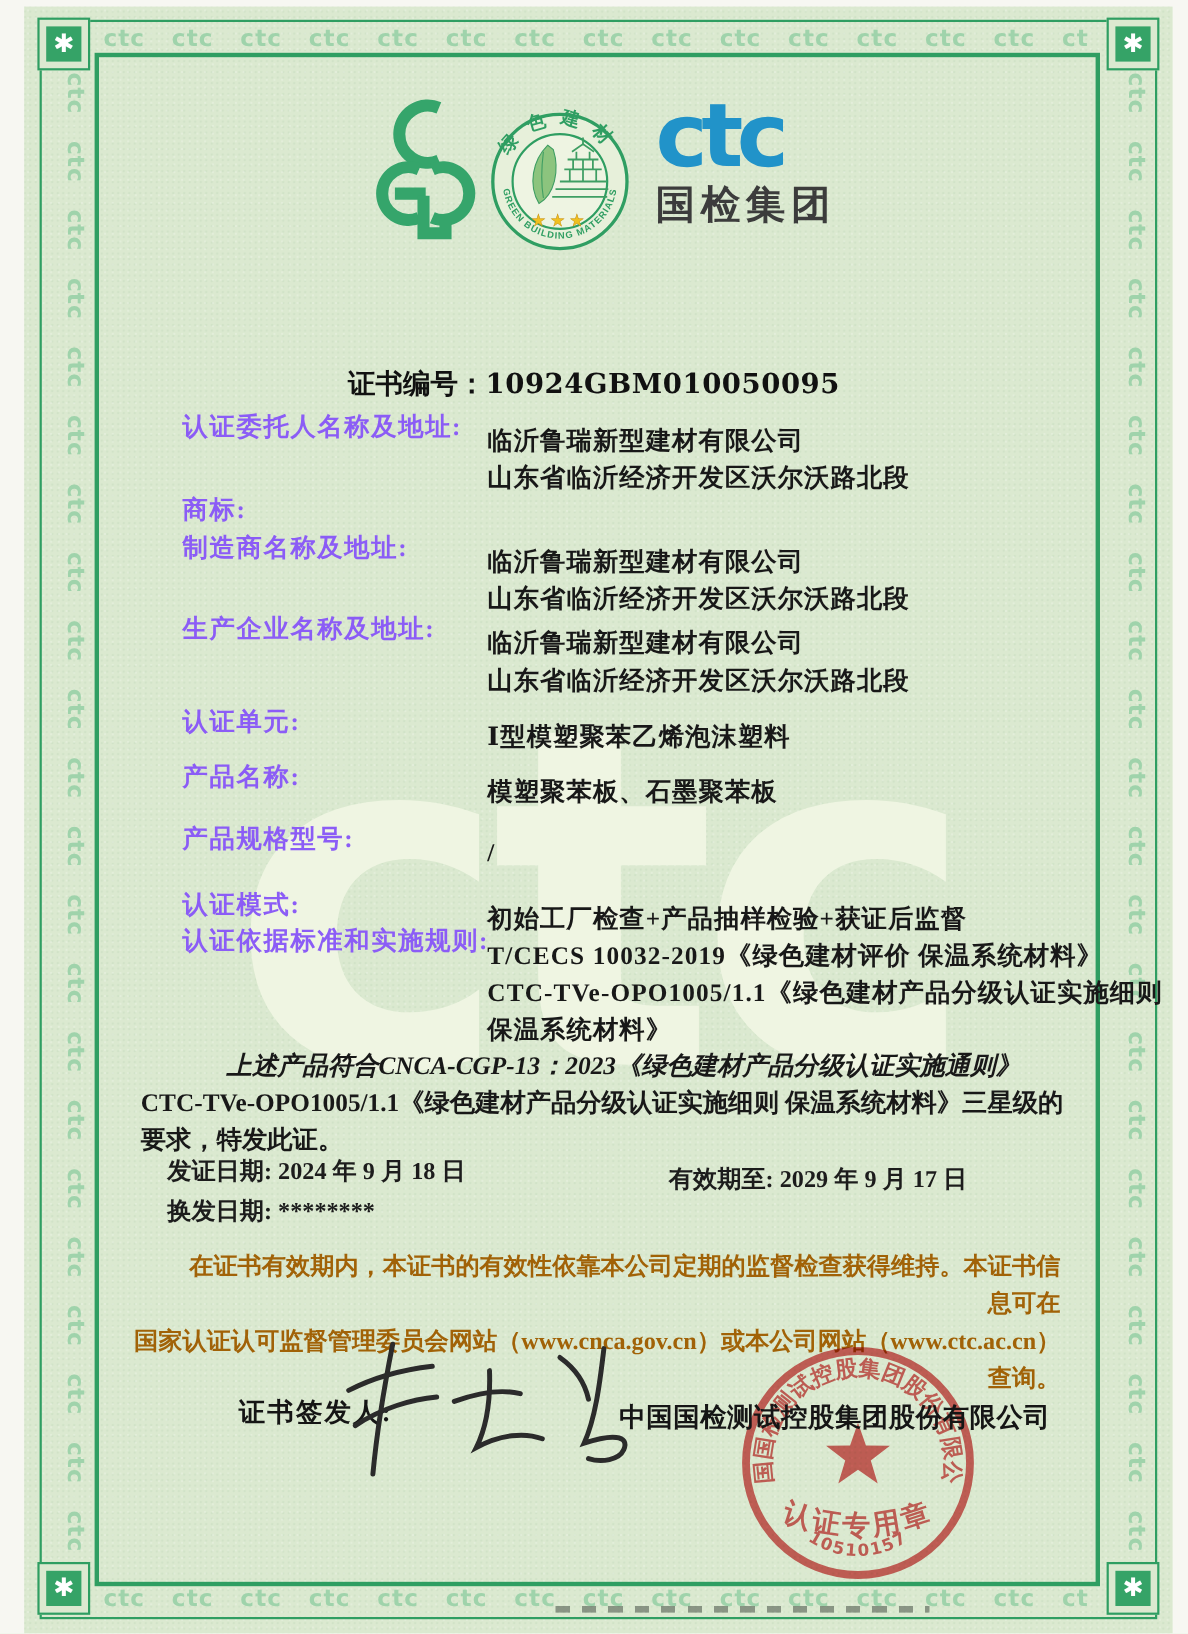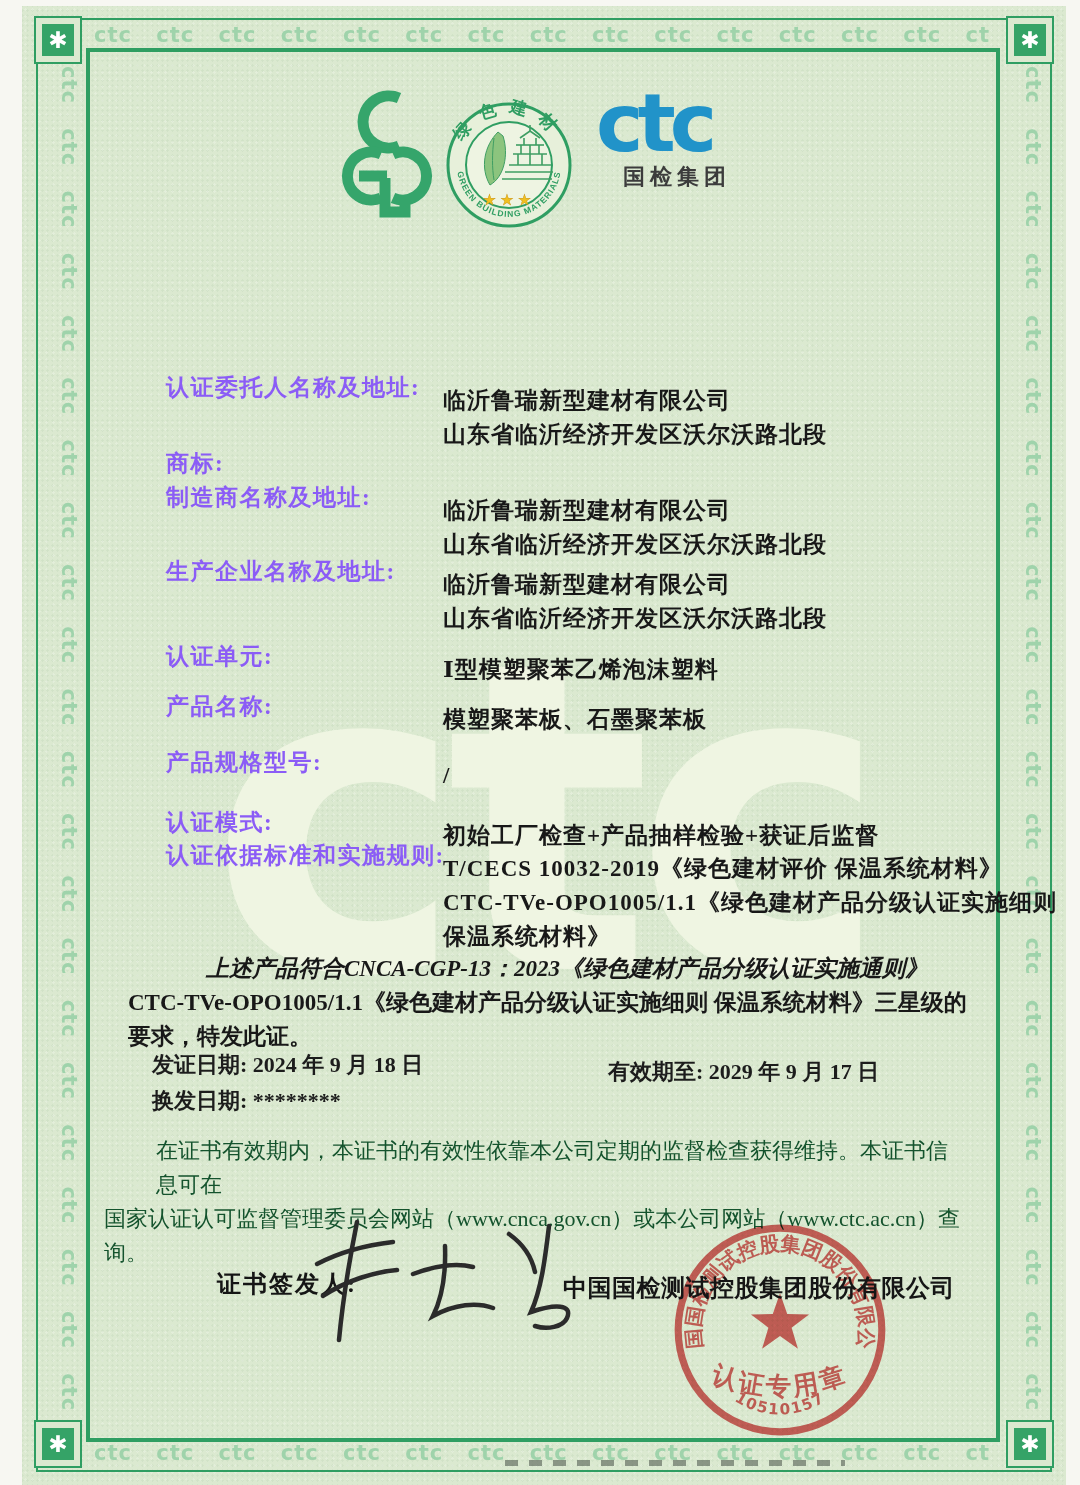--- a/index.html
+++ b/index.html
@@ -28,41 +28,41 @@
   
   .watermark{position:absolute;left:540px;top:840px;transform:translate(-50%,-54%);
     font-family:"DejaVu Sans",sans-serif;font-weight:800;font-size:430px;letter-spacing:-18px;
     color:#eff5e2;z-index:0;user-select:none;}
   
   .gp-logo{position:absolute;left:333px;top:88px;}
   .badge{position:absolute;left:444px;top:92px;}
   .ctc-logo{position:absolute;left:596px;top:86px;width:170px;text-align:left;z-index:2;}
   .ctc-word{font-family:"DejaVu Sans",sans-serif;font-weight:800;font-size:80px;line-height:.95;
     color:#2193c9;letter-spacing:-6px;}
-  .ctc-sub{font-family:"Liberation Sans","DejaVu Sans",sans-serif;font-weight:900;font-size:22px;
-    color:#3c3c3c;letter-spacing:5px;margin-top:0px;margin-left:27px;}
+  .ctc-sub{font-family:"Liberation Sans","DejaVu Sans",sans-serif;font-weight:900;font-size:36px;
+    color:#3c3c3c;letter-spacing:5px;margin-top:0px;}
   
   .title{position:absolute;left:0;top:250px;width:1080px;text-align:center;color:#279a5b;
     font-weight:900;font-size:57px;letter-spacing:8px;z-index:2;}
   .certline{position:absolute;left:0;top:332px;width:1080px;text-align:center;color:#111;
     font-weight:700;font-size:25px;z-index:2;}
   .certline .num{font-family:"DejaVu Serif",serif;letter-spacing:.5px;}
   
   .frow{position:absolute;left:0;right:0;z-index:2;}
   .flabel{position:absolute;left:166px;top:0;font-weight:700;font-size:23px;letter-spacing:1.5px;color:#8b5cf6;white-space:nowrap;}
   .fvals{position:absolute;left:443px;top:0;font-weight:700;font-size:23px;line-height:34px;color:#181818;margin-top:12px;}
   .fvals div{white-space:nowrap;letter-spacing:1px;}
   .f0{top:372px;} .f1{top:448px;} .f2{top:482px;} .f3{top:556px;} .f4{top:641px;}
   .f5{top:691px;} .f6{top:747px;} .f7{top:807px;} .f8{top:840px;}
   
   .statement{position:absolute;left:128px;top:952px;width:842px;font-weight:700;font-size:23px;
     line-height:34px;color:#181818;z-index:2;}
   .statement .ind{padding-left:78px;font-style:italic;}
-  .notes{position:absolute;left:104px;top:1134px;width:860px;font-weight:400;font-size:22px;
-    line-height:34px;color:#14532d;z-index:2;}
+  .notes{position:absolute;left:104px;top:1134px;width:860px;font-weight:700;font-size:22px;
+    line-height:34px;color:#a16207;z-index:2;text-align:right;}
   .notes .ind{padding-left:52px;}
   
   .dateline{position:absolute;font-weight:600;font-size:22px;color:#1c1c1c;white-space:nowrap;z-index:2;text-align:right;}
   .d-issue{left:152px;top:1050px;} .d-valid{left:608px;top:1057px;} .d-renew{left:152px;top:1086px;}
   
   .signer-label{position:absolute;left:172px;top:1268px;font-weight:700;font-size:24px;letter-spacing:2px;color:#151515;z-index:2;margin-left:45px;}
   .company{position:absolute;left:563px;top:1272px;font-weight:800;font-size:24px;letter-spacing:.5px;color:#151515;z-index:4;}
   .signature{position:absolute;left:295px;top:1212px;z-index:3;}
   
   .seal{position:absolute;left:668px;top:1218px;z-index:3;opacity:.88;mix-blend-mode:multiply;}
@@ -134,20 +134,23 @@
       <path d="M65 73 H107 M61 80 H109 M58 87 H108"></path>
     </g>
     <text x="65" y="113" text-anchor="middle" font-size="15" letter-spacing="4" fill="#f0c020" stroke="#c89010" stroke-width="0.4">★★★</text>
   </svg>
 
   <div class="ctc-logo">
     <div class="ctc-word">ctc</div>
     <div class="ctc-sub">国检集团</div>
   </div>
 
+  <div class="certline">
+    <span>证书编号：</span><span class="num">10924GBM010050095</span>
+  </div>
 
   <div class="frow f0">
     <span class="flabel">认证委托人名称及地址:</span>
     <div class="fvals">
         <div>临沂鲁瑞新型建材有限公司</div>
         <div>山东省临沂经济开发区沃尔沃路北段</div>
       </div>
   </div>
   <div class="frow f1">
     <span class="flabel">商标:</span>

